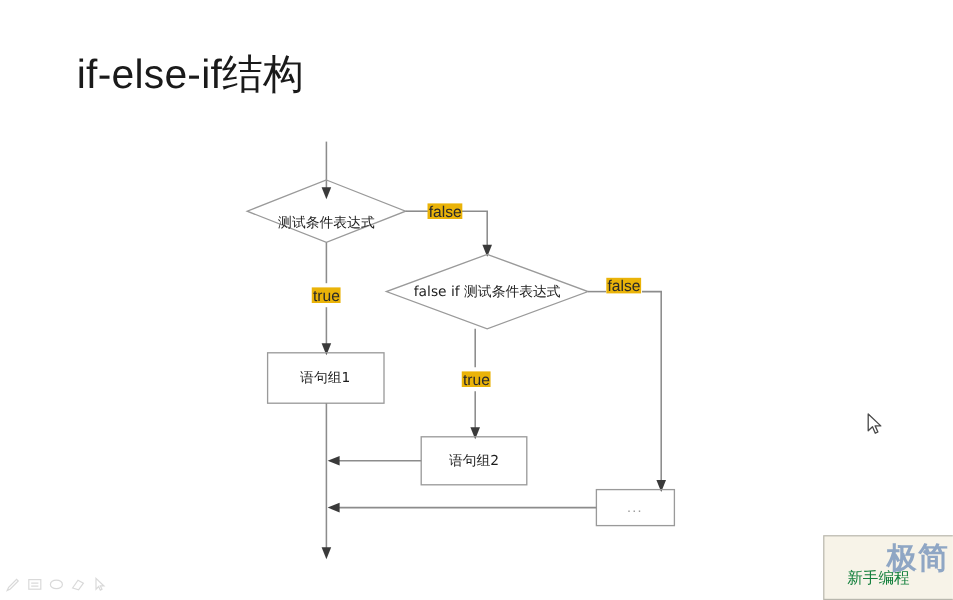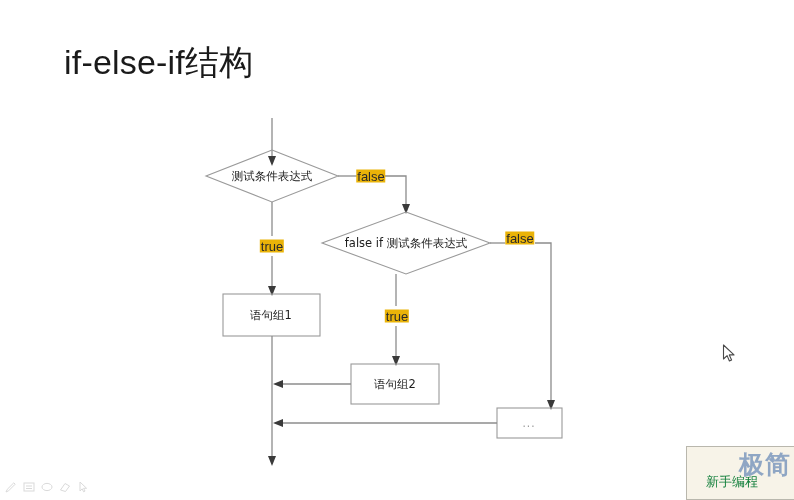--- a/index.html
+++ b/index.html
@@ -227,21 +227,21 @@
         <polygon class="fc-arrowhead" points="273,384 283,380 283,388"></polygon>
       </g>
 
       <g>
         <path class="fc-line" d="M497,423 L281,423"></path>
         <polygon class="fc-arrowhead" points="273,423 283,419 283,427"></polygon>
       </g>
 
     </svg>
 
-    <div class="fc-label cjk" style="left:272px; top:176px;">测试条件表达式</div>
+    <div class="fc-label cjk" style="left:272px; top:186px;">测试条件表达式</div>
 
     <div class="fc-label cjk" style="left:406px; top:243px;">false if 测试条件表达式</div>
 
     <div class="fc-label cjk" style="left:271px; top:315px;text-align:right;">语句组1</div>
 
     <div class="fc-label cjk" style="left:395px; top:384px;">语句组2</div>
 
     <div class="fc-label ellipsis" style="left:529px; top:423px;">...</div>
 
     <div class="fc-label edge" style="left:371px; top:176px;">false</div>

